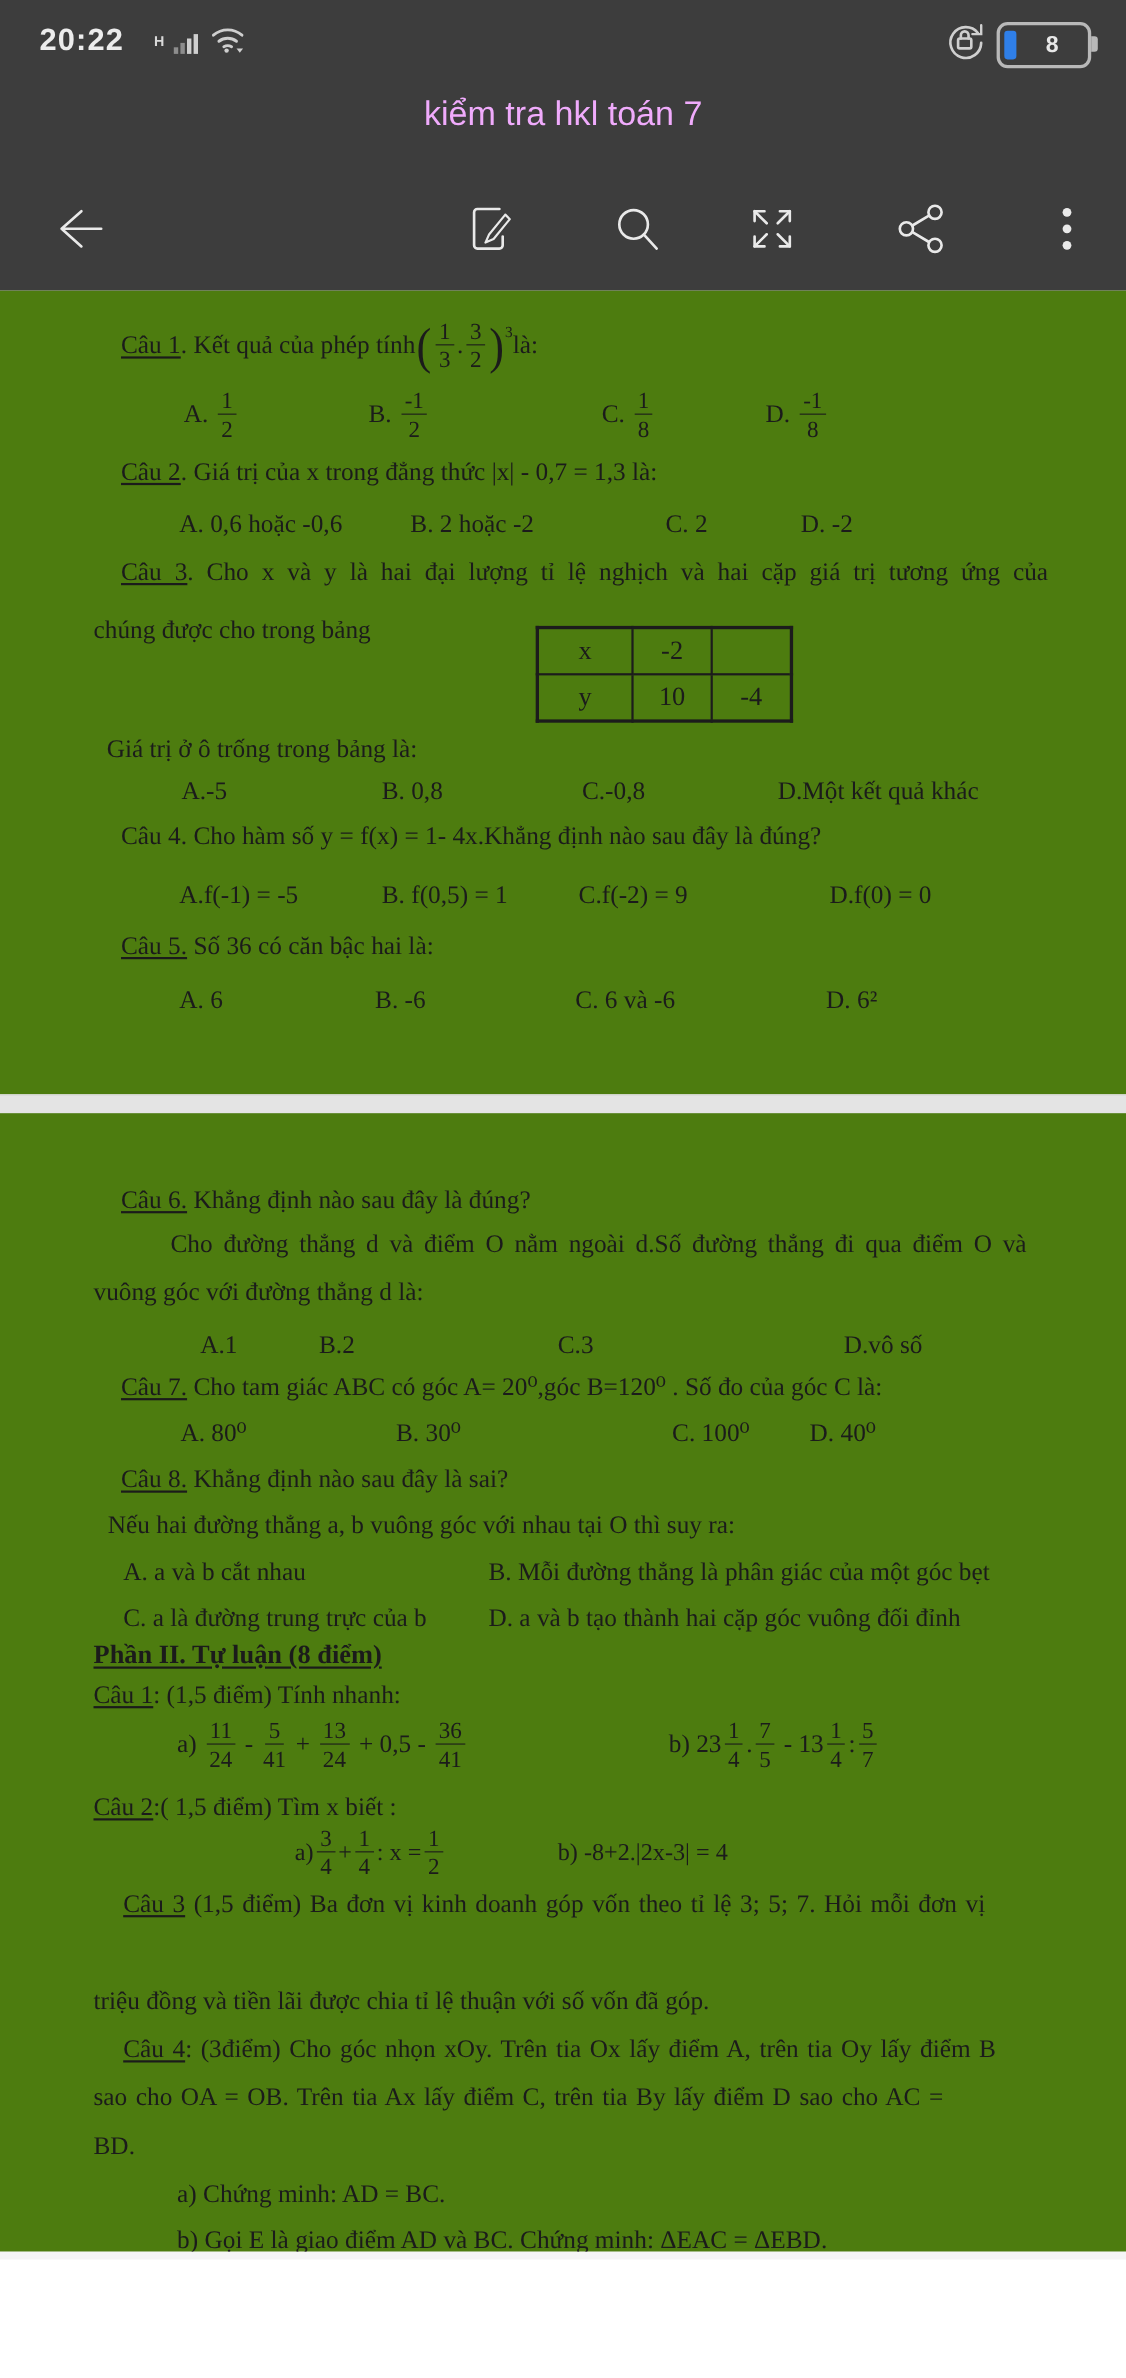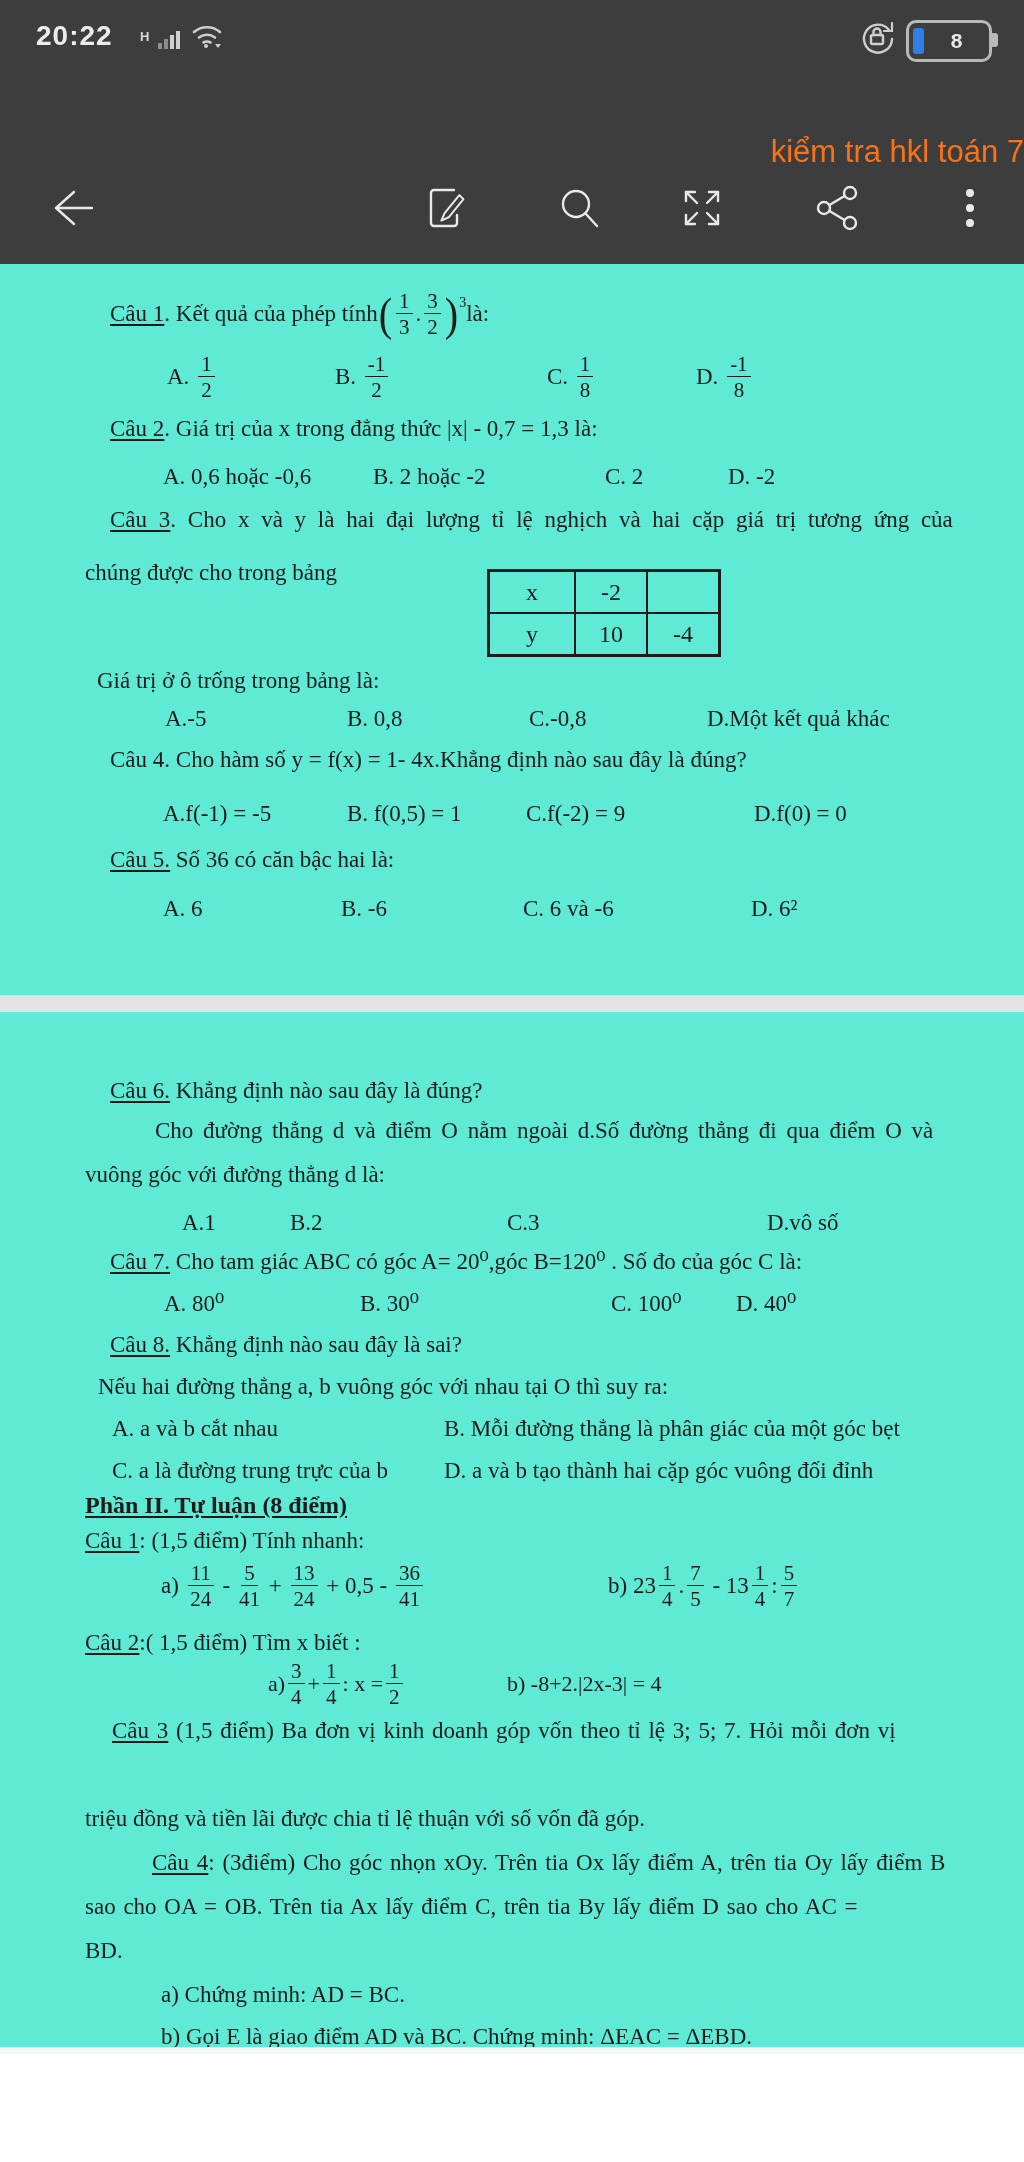--- a/index.html
+++ b/index.html
@@ -10,34 +10,34 @@
   
   .appbar{position:absolute;top:0;left:0;width:1024px;height:264px;background:#3d3d3d;z-index:10;}
   .status-time{position:absolute;top:20px;left:36px;font-size:28px;font-weight:600;color:#ececec;letter-spacing:1px;}
   .net-cluster{position:absolute;top:22px;left:140px;display:flex;align-items:flex-end;gap:8px;color:#d9d9d9;}
   .net-type{font-size:13px;font-weight:700;color:#d9d9d9;position:relative;top:-12px;}
   .rot-lock{position:absolute;top:18px;right:128px;}
   .battery{position:absolute;top:20px;right:32px;width:80px;height:36px;border:3px solid #b9b9b9;border-radius:10px;display:flex;align-items:center;}
   .battery:after{content:"";position:absolute;right:-9px;top:10px;width:6px;height:14px;background:#b9b9b9;border-radius:0 3px 3px 0;}
   .battery-fill{width:11px;height:26px;margin-left:4px;border-radius:3px;}
   .battery-text{flex:1;text-align:center;font-size:21px;font-weight:700;color:#e8e8e8;}
-  .doc-title{position:absolute;top:86px;left:0;width:100%;text-align:right;font-size:31px;font-weight:400;color:#f97316;margin-top:48px;}
+  .doc-title{position:absolute;top:86px;left:0;width:100%;text-align:center;font-size:31px;font-weight:400;color:#f0abfc;}
   .toolbar-icon{position:absolute;top:182px;width:52px;height:52px;}
   .tb-back{left:46px;}
   .tb-edit{left:420px;}
   .tb-search{left:553px;}
   .tb-expand{left:676px;}
   .tb-share{left:812px;}
   .tb-more{left:944px;}
   .toolbar-icon svg{width:52px;height:52px;stroke:#e9e9e9;fill:none;stroke-width:2.4;stroke-linecap:round;stroke-linejoin:round;}
 
   
   .doc{position:absolute;top:264px;left:0;width:1024px;height:1783px;background:#fff;
        font-family:"Liberation Serif","DejaVu Serif",serif;color:#1b1b1b;}
-  .page{position:absolute;left:0;width:1024px;background:#5eead4;}
+  .page{position:absolute;left:0;width:1024px;background:#4d7c0f;}
   .page1{top:0;height:731px;}
   .divider{position:absolute;top:731px;left:0;width:1024px;height:17px;background:#e4e4e4;border-top:1px solid #d7d7d7;border-bottom:1px solid #d7d7d7;}
   .page2{top:748px;height:1035px;}
 
   .line{position:absolute;font-size:23px;white-space:nowrap;color:#1b1b1b;}
   .opt{position:absolute;white-space:nowrap;font-size:23px;color:#1b1b1b;}
   .optrow{position:absolute;left:0;width:1024px;height:34px;}
   .optrow.tall{height:70px;}
   .optrow.tall .opt{display:inline-flex;align-items:center;height:66px;}
   .ul{text-decoration:underline;text-underline-offset:3px;}
@@ -314,21 +314,21 @@
       <div style="position:absolute;top:642px;left:0;width:1024px;height:64px;">
         <span class="mexpr" style="left:268px;height:60px;font-size:22px;"><span class="mtxt">a)</span><span class="frac"><span class="fn">3</span><span class="fd">4</span></span><span class="mtxt">+</span><span class="frac"><span class="fn">1</span><span class="fd">4</span></span><span class="mtxt">: x =</span><span class="frac"><span class="fn">1</span><span class="fd">2</span></span></span>
         <span class="mexpr" style="left:507px;height:60px;font-size:22px;"><span class="mtxt">b) -8+2.|2x-3| = 4</span></span>
       </div>
 
       <div class="line ws2" style="top:706px;left:112px;">
         <span class="ul">Câu 3</span><span> (1,5 điểm) Ba đơn vị kinh doanh góp vốn theo tỉ lệ 3; 5; 7. Hỏi mỗi đơn vị</span>
       </div>
       <div class="line" style="top:794px;left:85px;">triệu đồng và tiền lãi được chia tỉ lệ thuận với số vốn đã góp.</div>
 
-      <div class="line ws2" style="top:838px;left:112px;margin-left:40px;">
+      <div class="line ws2" style="top:838px;left:112px;">
         <span class="ul">Câu 4</span><span>: (3điểm) Cho góc nhọn xOy. Trên tia Ox lấy điểm A, trên tia Oy lấy điểm B</span>
       </div>
       <div class="line ws2" style="top:882px;left:85px;">sao cho OA = OB. Trên tia Ax lấy điểm C, trên tia By lấy điểm D sao cho AC =</div>
       <div class="line" style="top:926px;left:85px;">BD.</div>
       <div class="line" style="top:970px;left:161px;">a) Chứng minh: AD = BC.</div>
       <div class="line" style="top:1012px;left:161px;">b) Gọi E là giao điểm AD và BC. Chứng minh: ΔEAC = ΔEBD.</div>
     </section>
   </main>
 
   <nav class="navbar" style="background: rgb(245, 245, 245);">

